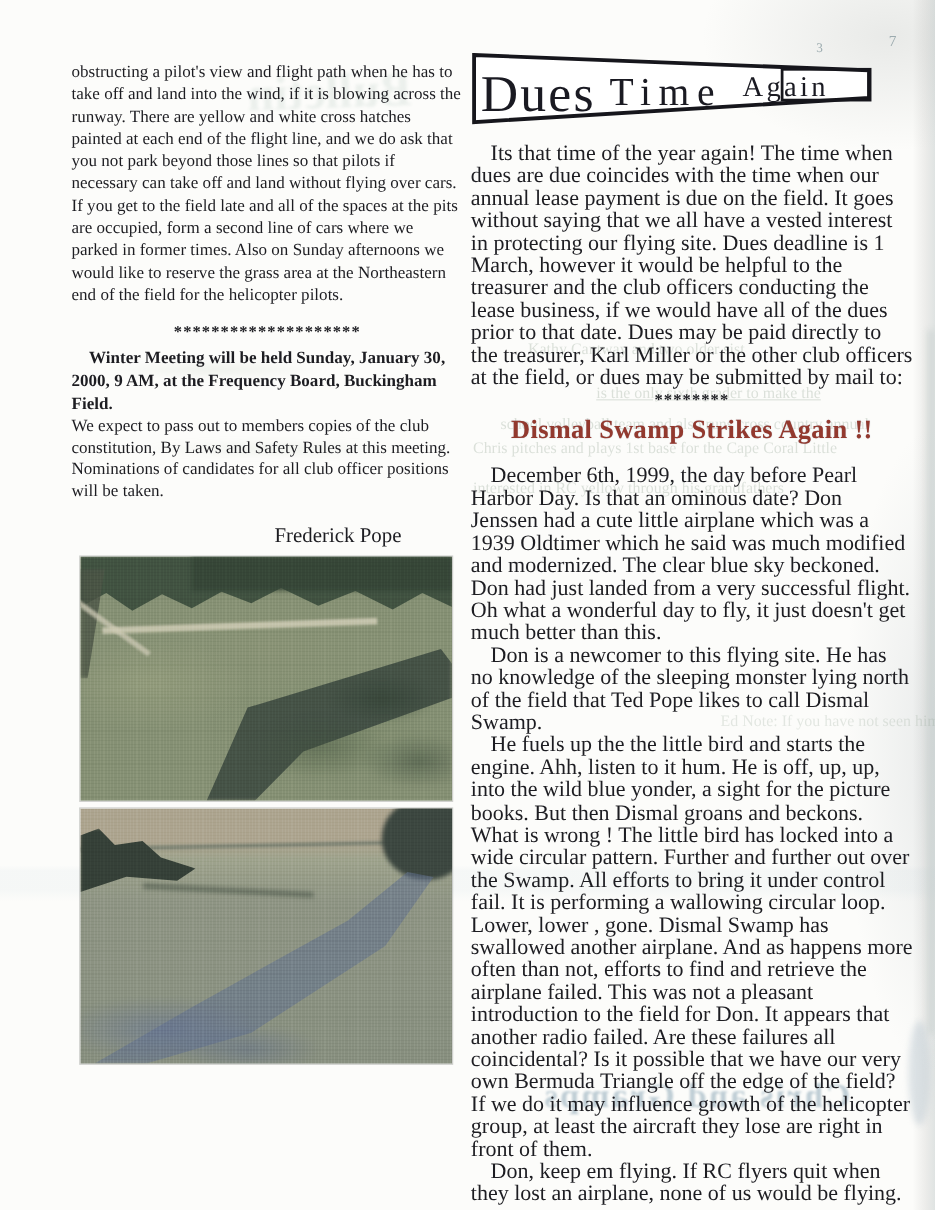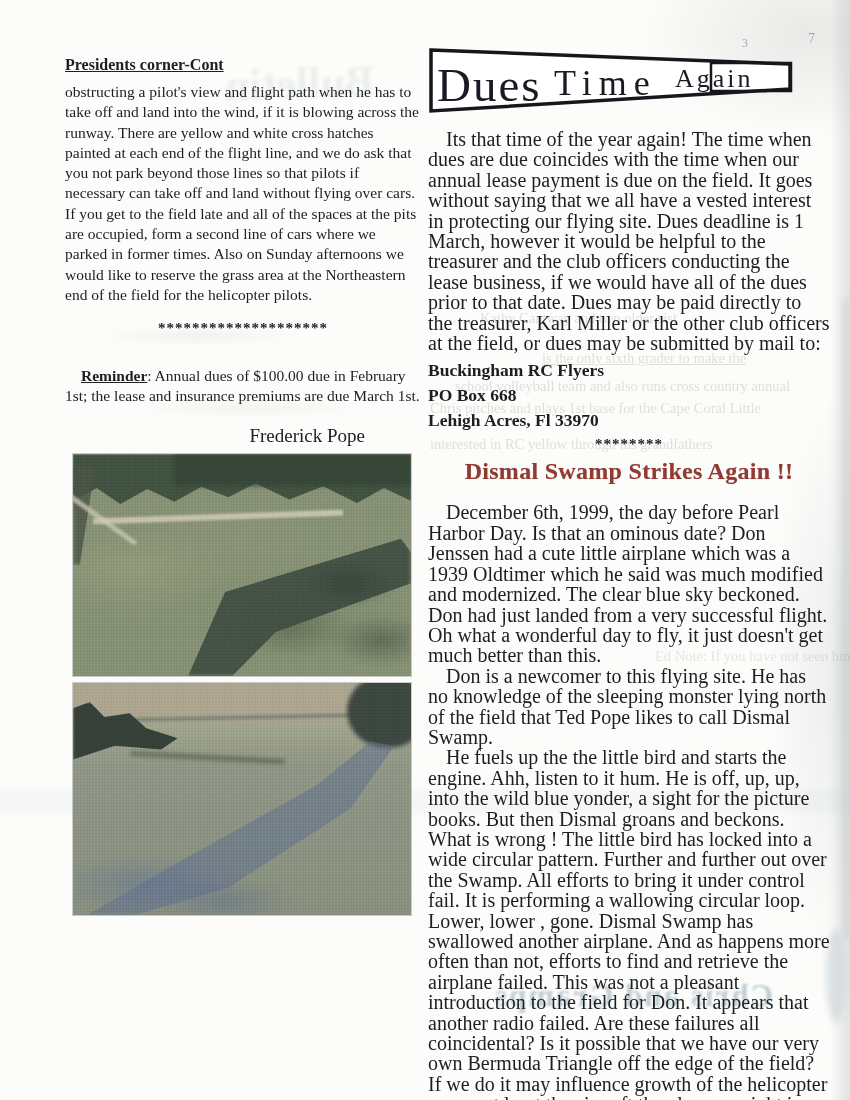--- a/index.html
+++ b/index.html
@@ -99,24 +99,24 @@
   <div class="ghost ghost-masthead">Bulletin</div>
   <div class="ghost" style="left:480px;top:310px;">Kathy Cantway and two older sist</div>
   <div class="ghost" style="left:542px;top:350px;text-decoration:underline;">is the only sixth grader to make the</div>
   <div class="ghost" style="left:455px;top:378px;">school volleyball team and also runs cross country annual</div>
   <div class="ghost" style="left:430px;top:400px;">Chris pitches and plays 1st base for the Cape Coral Little</div>
   <div class="ghost" style="left:430px;top:436px;">interested in RC yellow through his grandfathers</div>
   <div class="ghost" style="left:655px;top:648px;opacity:.2;">Ed Note: If you have not seen him, you should, this</div>
   <div class="ghost ghost-mirror">Chris and Gramps</div>
 
   <div class="col-left">
-    <h2 class="section-head">Presidents corner-Cont</h2>
     <p class="body-text">obstructing a pilot's view and flight path when he has to take off and land into the wind, if it is blowing across the runway. There are yellow and white cross hatches painted at each end of the flight line, and we do ask  that you not  park beyond those lines so that pilots if necessary can take off and land without flying over cars. If you get to the field late  and all of the spaces at the pits are occupied, form a second line of cars where we parked in former times. Also on Sunday afternoons we would like to reserve the grass area at the Northeastern end of the field for the helicopter pilots.</p>
     <div class="stars">********************</div>
-    <p class="reminder"><span class="label">Reminder</span><span>: Annual dues of $100.00  due in February 1st; the lease and insurance premiums are due March 1st.</span></p>
+    <p class="meeting-notice">Winter Meeting will be held Sunday, January 30, 2000,  9 AM, at the Frequency Board, Buckingham Field.</p>
+    <p class="meeting-body">We expect to pass out to  members copies of the club constitution, By Laws and Safety Rules at this meeting. Nominations of candidates for all club officer positions will be taken.</p>
     <div class="byline">Frederick Pope</div>
 
     <div class="photo photo1">
       <div class="layer p1-base"></div>
       <div class="p1-trees"></div>
       <div class="p1-trees2"></div>
       <div class="p1-edge"></div>
       <div class="p1-levee"></div>
       <div class="p1-path"></div>
       <div class="p1-stream"></div>
@@ -140,25 +140,20 @@
   <div class="col-right">
 
     <svg class="banner" width="370" height="72" viewBox="0 0 370 72">
       <polygon points="3,6 362,20 362,45 3,67" fill="#ffffff" stroke="#16161c" stroke-width="3.5"></polygon>
       <rect x="283" y="19" width="80" height="28" fill="none" stroke="#16161c" stroke-width="2.5"></rect>
       <text fill="#1a1a22" font-family="Liberation Serif, serif"><tspan x="9" y="57" font-size="47" letter-spacing="2">Dues</tspan><tspan x="126" y="51" font-size="36" letter-spacing="7">Time</tspan><tspan x="247" y="43" font-size="26" letter-spacing="3">Again</tspan></text>
     </svg>
 
     <p class="body-text intro">Its that time of the year again! The time when dues are due coincides with the time when our annual lease payment is due on the field. It goes without saying that we all have a vested interest in protecting our flying site. Dues deadline is 1 March, however it would be helpful to the treasurer and the club officers conducting the lease business, if we would have all of the dues prior to that date. Dues may be paid directly to the treasurer, Karl Miller or the other club officers at the field, or dues may be submitted by mail to:</p>
 
-    <div class="address">
-      <div>Buckingham RC Flyers</div>
-      <div>PO Box 668</div>
-      <div>Lehigh Acres, Fl 33970</div>
-    </div>
 
     <div class="stars8">********</div>
 
     <h3 class="story-heading">Dismal Swamp Strikes Again !!</h3>
 
     <div class="story">
       <p class="body-text">December 6th, 1999, the day before Pearl Harbor Day. Is that an ominous date? Don Jenssen had a cute little airplane which was a 1939 Oldtimer which he said was much modified and modernized. The clear blue sky beckoned. Don had just landed from a very successful flight. Oh what a wonderful day to fly, it just doesn't get much better than this.</p>
       <p class="body-text">Don is a newcomer to this flying site. He has no knowledge of the sleeping monster lying north of the field that Ted Pope likes to call Dismal Swamp.</p>
       <p class="body-text">He fuels up the the little bird and starts the engine. Ahh, listen to it hum. He is off, up, up, into the wild blue yonder, a sight for the picture books. But then Dismal groans and beckons. What is wrong ! The little bird has locked into a wide circular pattern. Further and further out over the Swamp. All efforts to bring it under control fail. It is performing a wallowing circular loop. Lower, lower , gone. Dismal Swamp has swallowed another airplane. And as happens more often than not, efforts to find and retrieve the airplane failed. This was not a pleasant introduction to the field for Don. It appears that another radio failed. Are these failures all coincidental? Is it possible that we have our very own Bermuda Triangle off the edge of the field? If we do it may influence growth of the helicopter group, at least the aircraft they lose are right in front of them.</p>
       <p class="body-text">Don, keep em flying. If RC flyers quit when they lost an airplane, none of us would be flying.</p>

